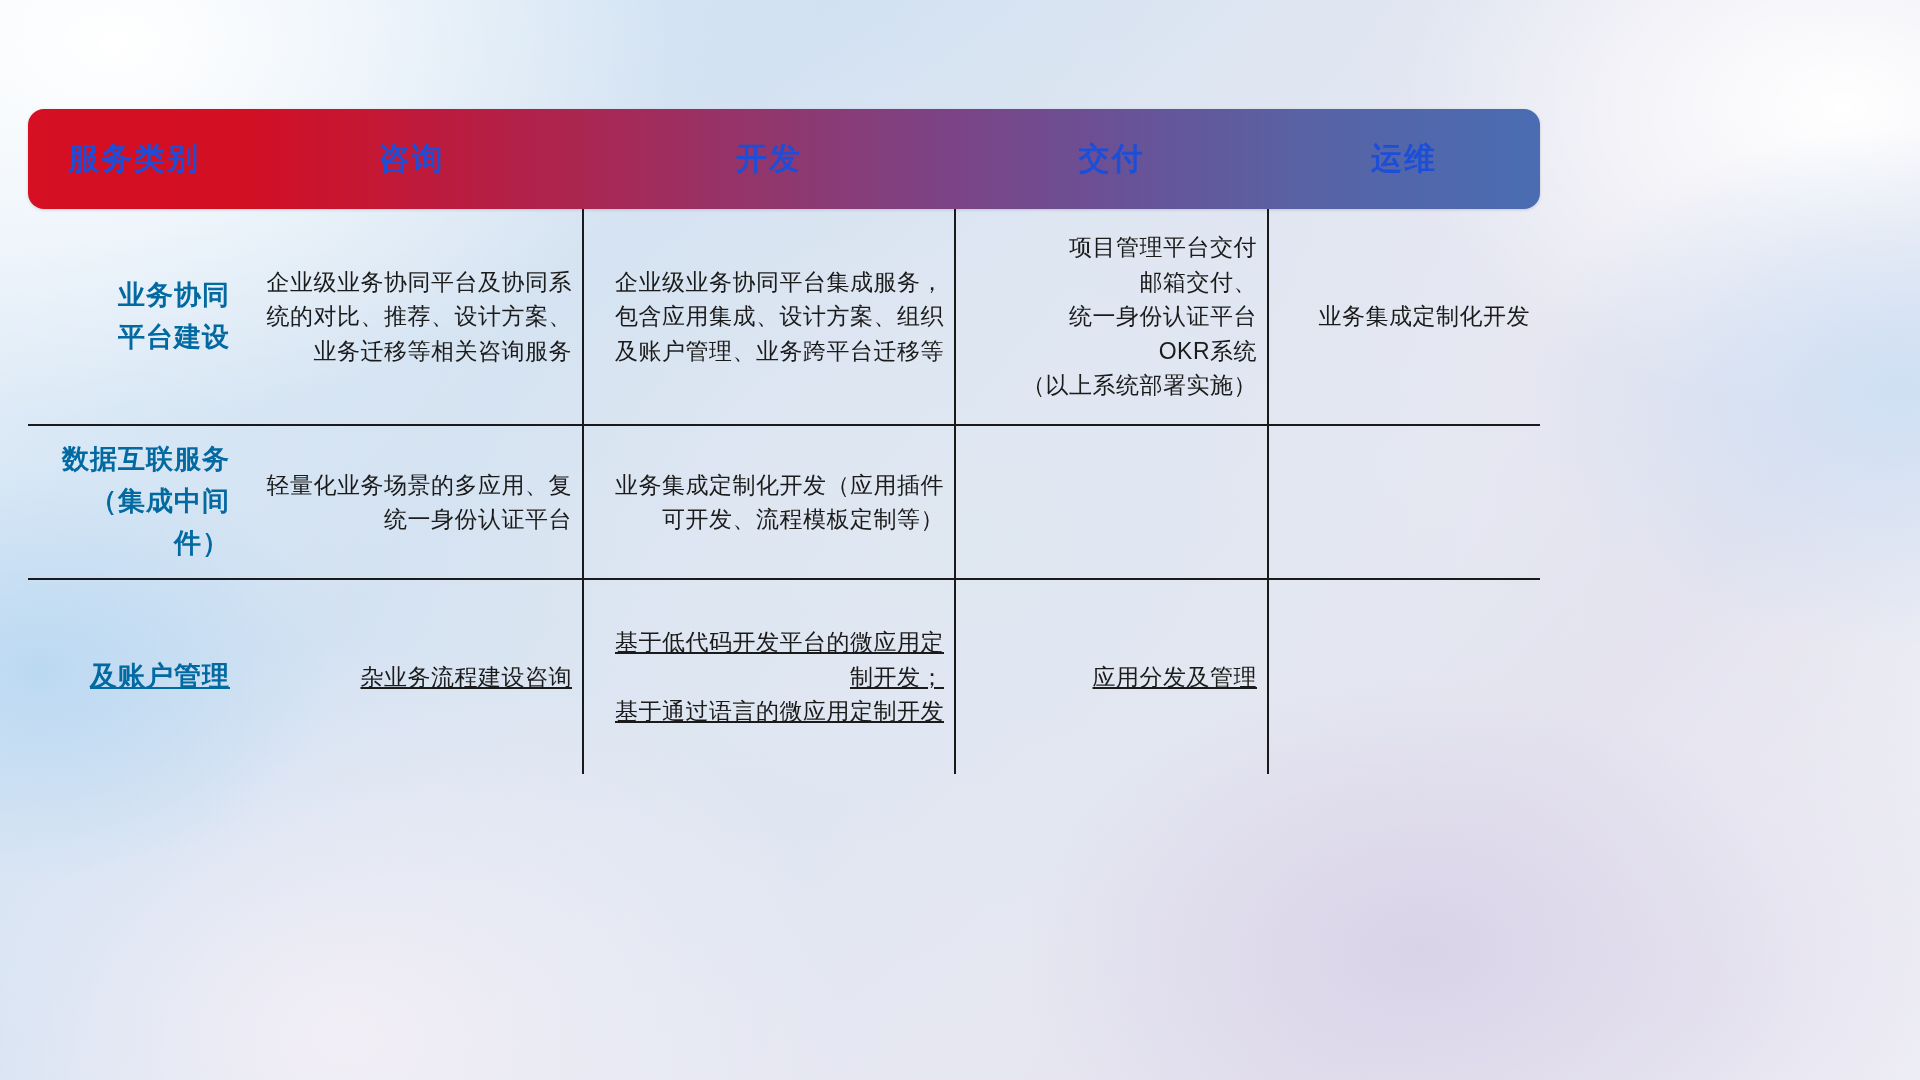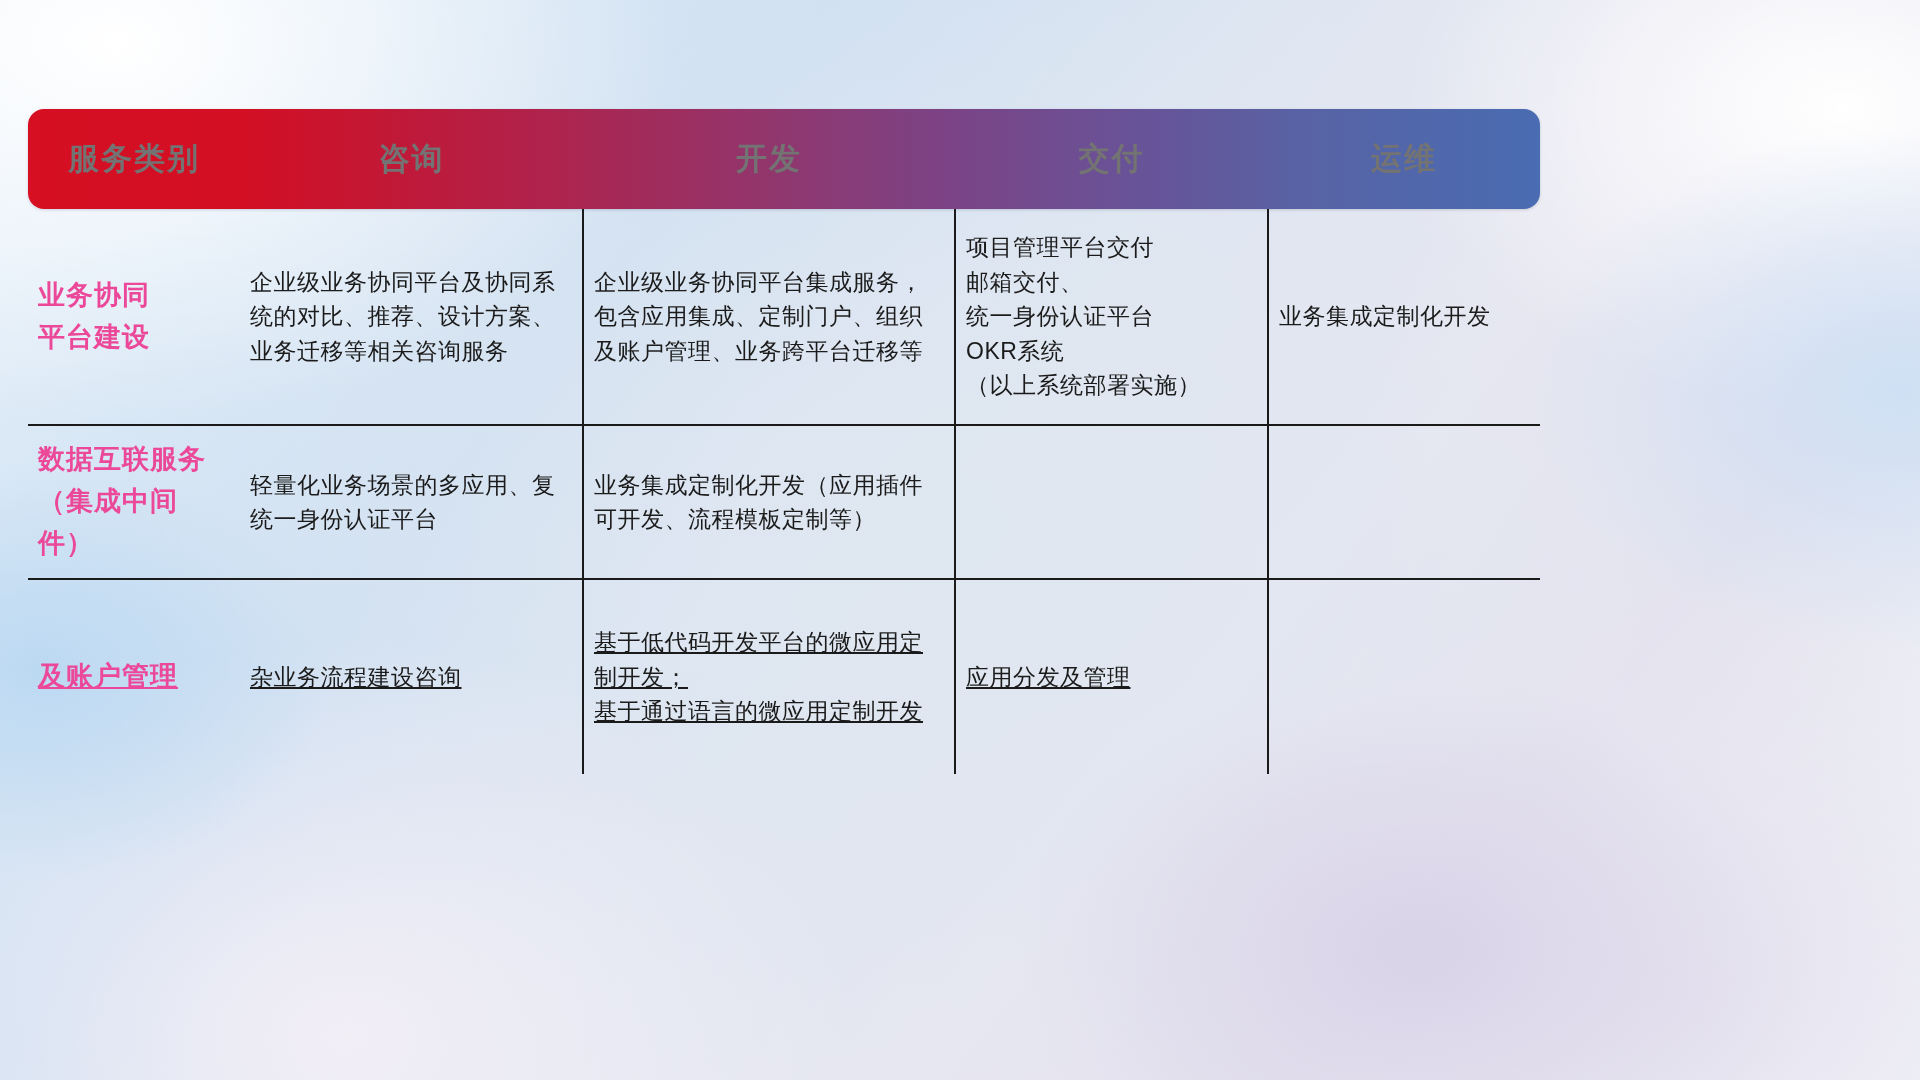--- a/index.html
+++ b/index.html
@@ -35,21 +35,21 @@
   }
   table.matrix{
     width:100%;height:100%;
     border-collapse:collapse;
     table-layout:fixed;
   }
   
   thead tr{height:100px;}
   thead th{
     padding:12px;
-    color:#737373;
+    color:#1d4ed8;
     font-size:31px;
     font-weight:bold;
     letter-spacing:2px;
     text-align:center;
     vertical-align:middle;
     position:relative;
     z-index:2;
     background:transparent;
   }
   #header-bar{
@@ -57,33 +57,33 @@
     border-radius:16px;
     background:linear-gradient(90deg,#d60f23 0%,#d30f23 14%,#b51f45 31%,#93356b 48%,#7b4486 61%,#6a5196 72%,#5763a5 85%,#4a6cb2 100%);
     z-index:1;
     box-shadow:0 1px 3px rgba(40,40,80,.18);
   }
 
   
   tbody td{
     padding:4px 10px;
     vertical-align:middle;
-    text-align:left;
+    text-align:right;
     font-size:23px;
     line-height:1.5;
     color:#1b1b1b;
     border-right:2px solid #1a1a1a;
     border-bottom:2px solid #1a1a1a;
     letter-spacing:.5px;
   }
   tbody td:last-child{border-right:none;}
   tbody tr:last-child td{border-bottom:none;text-decoration:underline;}
   tbody td.cat{
     border-right:none;
-    color:#ec4899;
+    color:#0369a1;
     font-weight:bold;
     font-size:27px;
     line-height:1.55;
     letter-spacing:1px;
   }
   tbody tr#row-1{height:205px;}
   tbody tr#row-2{height:146px;}
   tbody tr#row-3{height:185px;}
 
   .cell-text{white-space:pre-line;display:block;}
@@ -118,21 +118,21 @@
             <span class="cell-text">业务协同
 平台建设</span>
           </td>
         <td>
             <span class="cell-text">企业级业务协同平台及协同系
 统的对比、推荐、设计方案、
 业务迁移等相关咨询服务</span>
           </td>
         <td>
             <span class="cell-text">企业级业务协同平台集成服务，
-包含应用集成、定制门户、组织
+包含应用集成、设计方案、组织
 及账户管理、业务跨平台迁移等</span>
           </td>
         <td>
             <span class="cell-text">项目管理平台交付
 邮箱交付、
 统一身份认证平台
 OKR系统
 （以上系统部署实施）</span>
           </td>
         <td>

